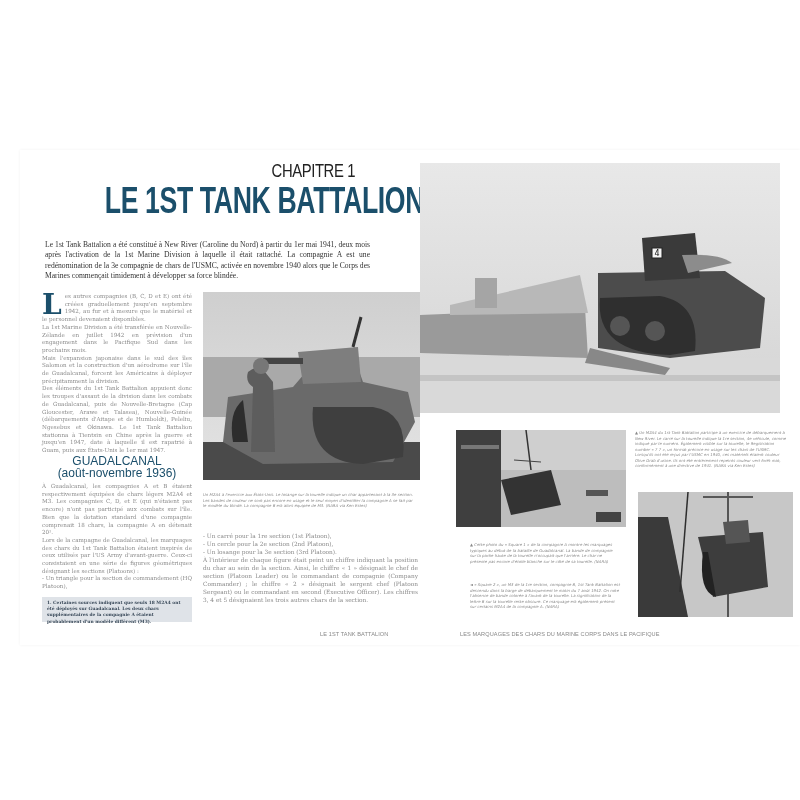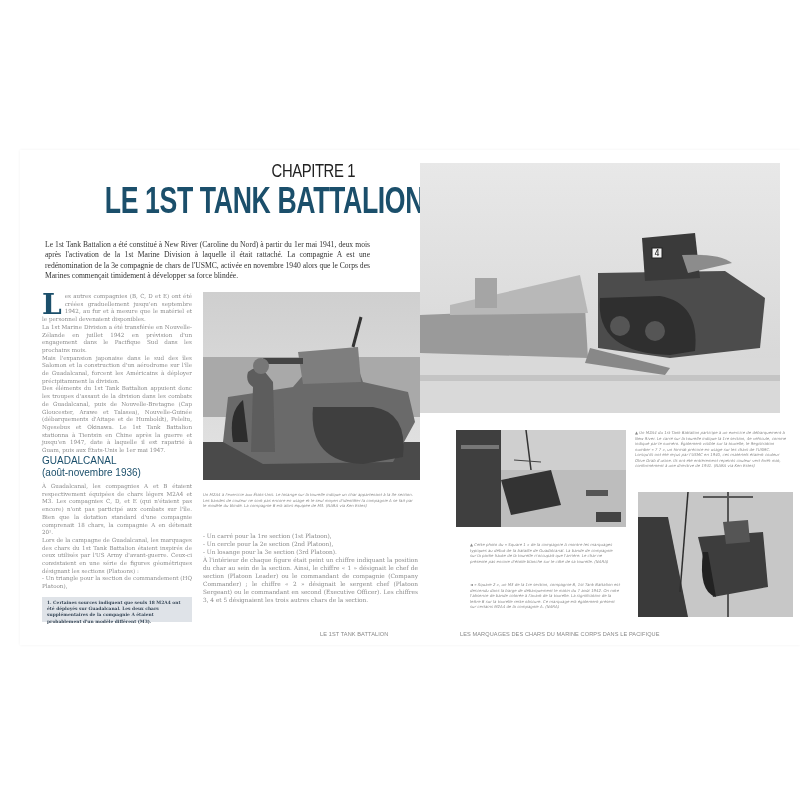--- a/index.html
+++ b/index.html
@@ -5,21 +5,21 @@
   html, body { margin:0; padding:0; background:#ffffff; }
   body { width:800px; height:800px; position:relative; overflow:hidden; font-family:"DejaVu Serif", serif; color:#555; }
   .spread { position:absolute; left:20px; top:150px; width:780px; height:495px; background:#fff; box-shadow:0 0 3px rgba(0,0,0,0.06); }
   .abs { position:absolute; }
   .chap { left:0; width:335px; top:10px; text-align:right; font-family:"Liberation Sans Narrow","Liberation Sans",sans-serif; font-size:19px; color:#222; letter-spacing:-0.5px; transform:scaleX(0.78); transform-origin:right; }
   .title { left:0; width:326px; top:30px; text-align:right; font-family:"Liberation Sans",sans-serif; font-weight:bold; font-size:36px; color:#1b4f6b; letter-spacing:-0.5px; transform:scaleX(0.74); transform-origin:right; white-space:nowrap; }
   .lead { left:25px; width:325px; top:90px; font-family:Liberation Serif, serif; font-size:7.6px; line-height:10.4px; color:#333; text-align:justify; }
   .col { font-size:5.6px; line-height:7.7px; color:#8a8a8a; text-align:justify; }
   .col p { margin:0; }
   .dropcap { float:left; font-family:"DejaVu Serif",serif; font-weight:bold; font-size:28px; line-height:22px; color:#1b4f6b; margin:1px 3px 0 0; }
-  .sub { left:22px; width:150px; top:305px; text-align:left; font-family:"Liberation Sans",sans-serif; font-size:10px; line-height:12px; color:#1b4f6b; }
+  .sub { left:22px; width:150px; top:305px; text-align:center; font-family:"Liberation Sans",sans-serif; font-size:12px; line-height:12px; color:#1b4f6b; }
   .note { left:22px; top:447px; width:150px; height:25px; background:#dfe3e8; padding:3px 5px; box-sizing:border-box; font-size:4.4px; line-height:6.2px; color:#3a4a5a; font-weight:bold; }
   .cap { font-family:"DejaVu Sans",sans-serif; font-style:italic; font-size:3.9px; line-height:5.5px; color:#8a8a8a; }
   .photo { overflow:hidden; }
   .footer { font-family:"Liberation Sans",sans-serif; font-size:5.6px; color:#888; letter-spacing:0.1px; }
 </style>
 </head>
 <body>
 
 <div class="spread">
 

